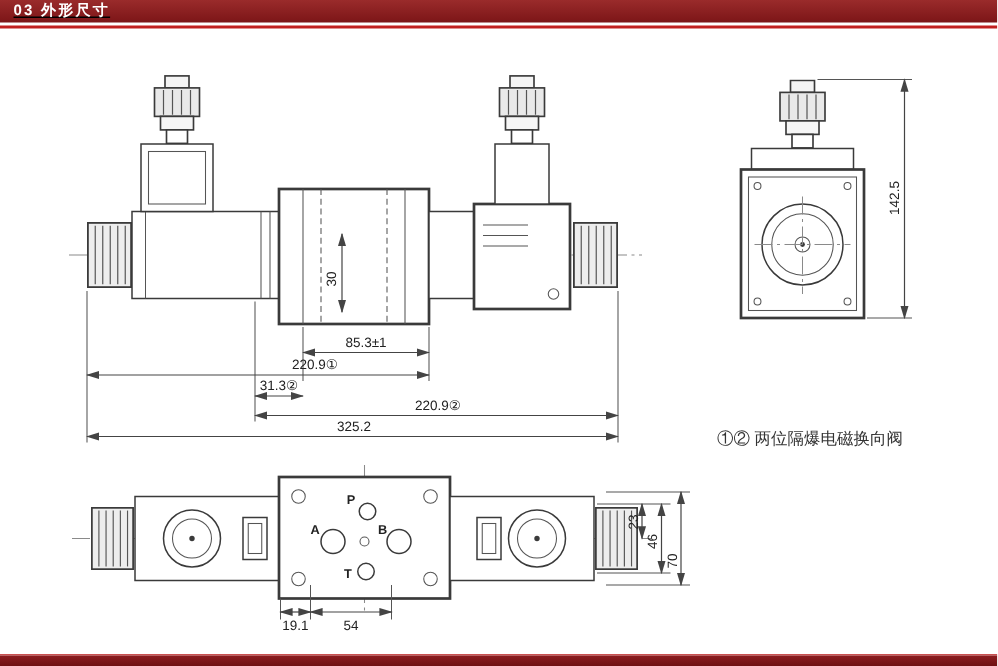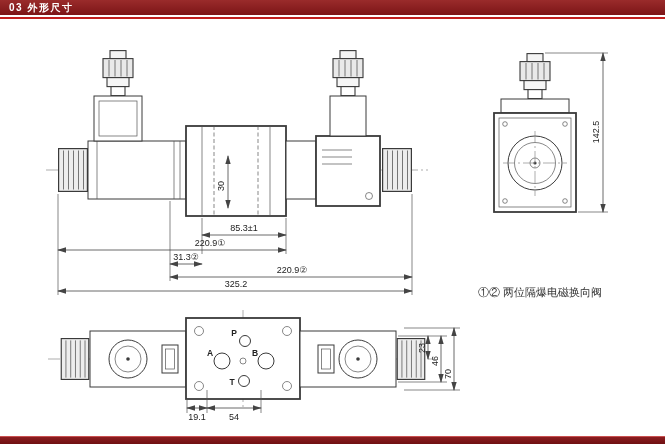--- a/index.html
+++ b/index.html
@@ -1,18 +1,18 @@
 <!DOCTYPE html>
 <html><head>
 <meta charset="utf-8">
 <style>
   html,body { margin:0; padding:0; background:#ffffff; }
   .page {
     position:relative; width:665px; height:444px; background:#ffffff;
-    font-family:"Liberation Sans", sans-serif; overflow:hidden;
+    font-family:"Liberation Sans", sans-serif; overflow:hidden;text-decoration:underline;
   }
   .header-bar {
     height:15px; background:linear-gradient(180deg,#9a2b2b,#7c1517);
     color:#ffffff; font-size:10px; font-weight:bold; line-height:15px;
     padding-left:9px; letter-spacing:1.5px;
   }
   .header-rule { height:2px; background:#c11f1f; margin-top:2px; }
   .footer { position:absolute; left:0; right:0; bottom:0; }
   .footer-rule { height:1px; background:#c95050; }
   .footer-bar { height:7px; background:linear-gradient(180deg,#8c1d20,#6f1012); }

